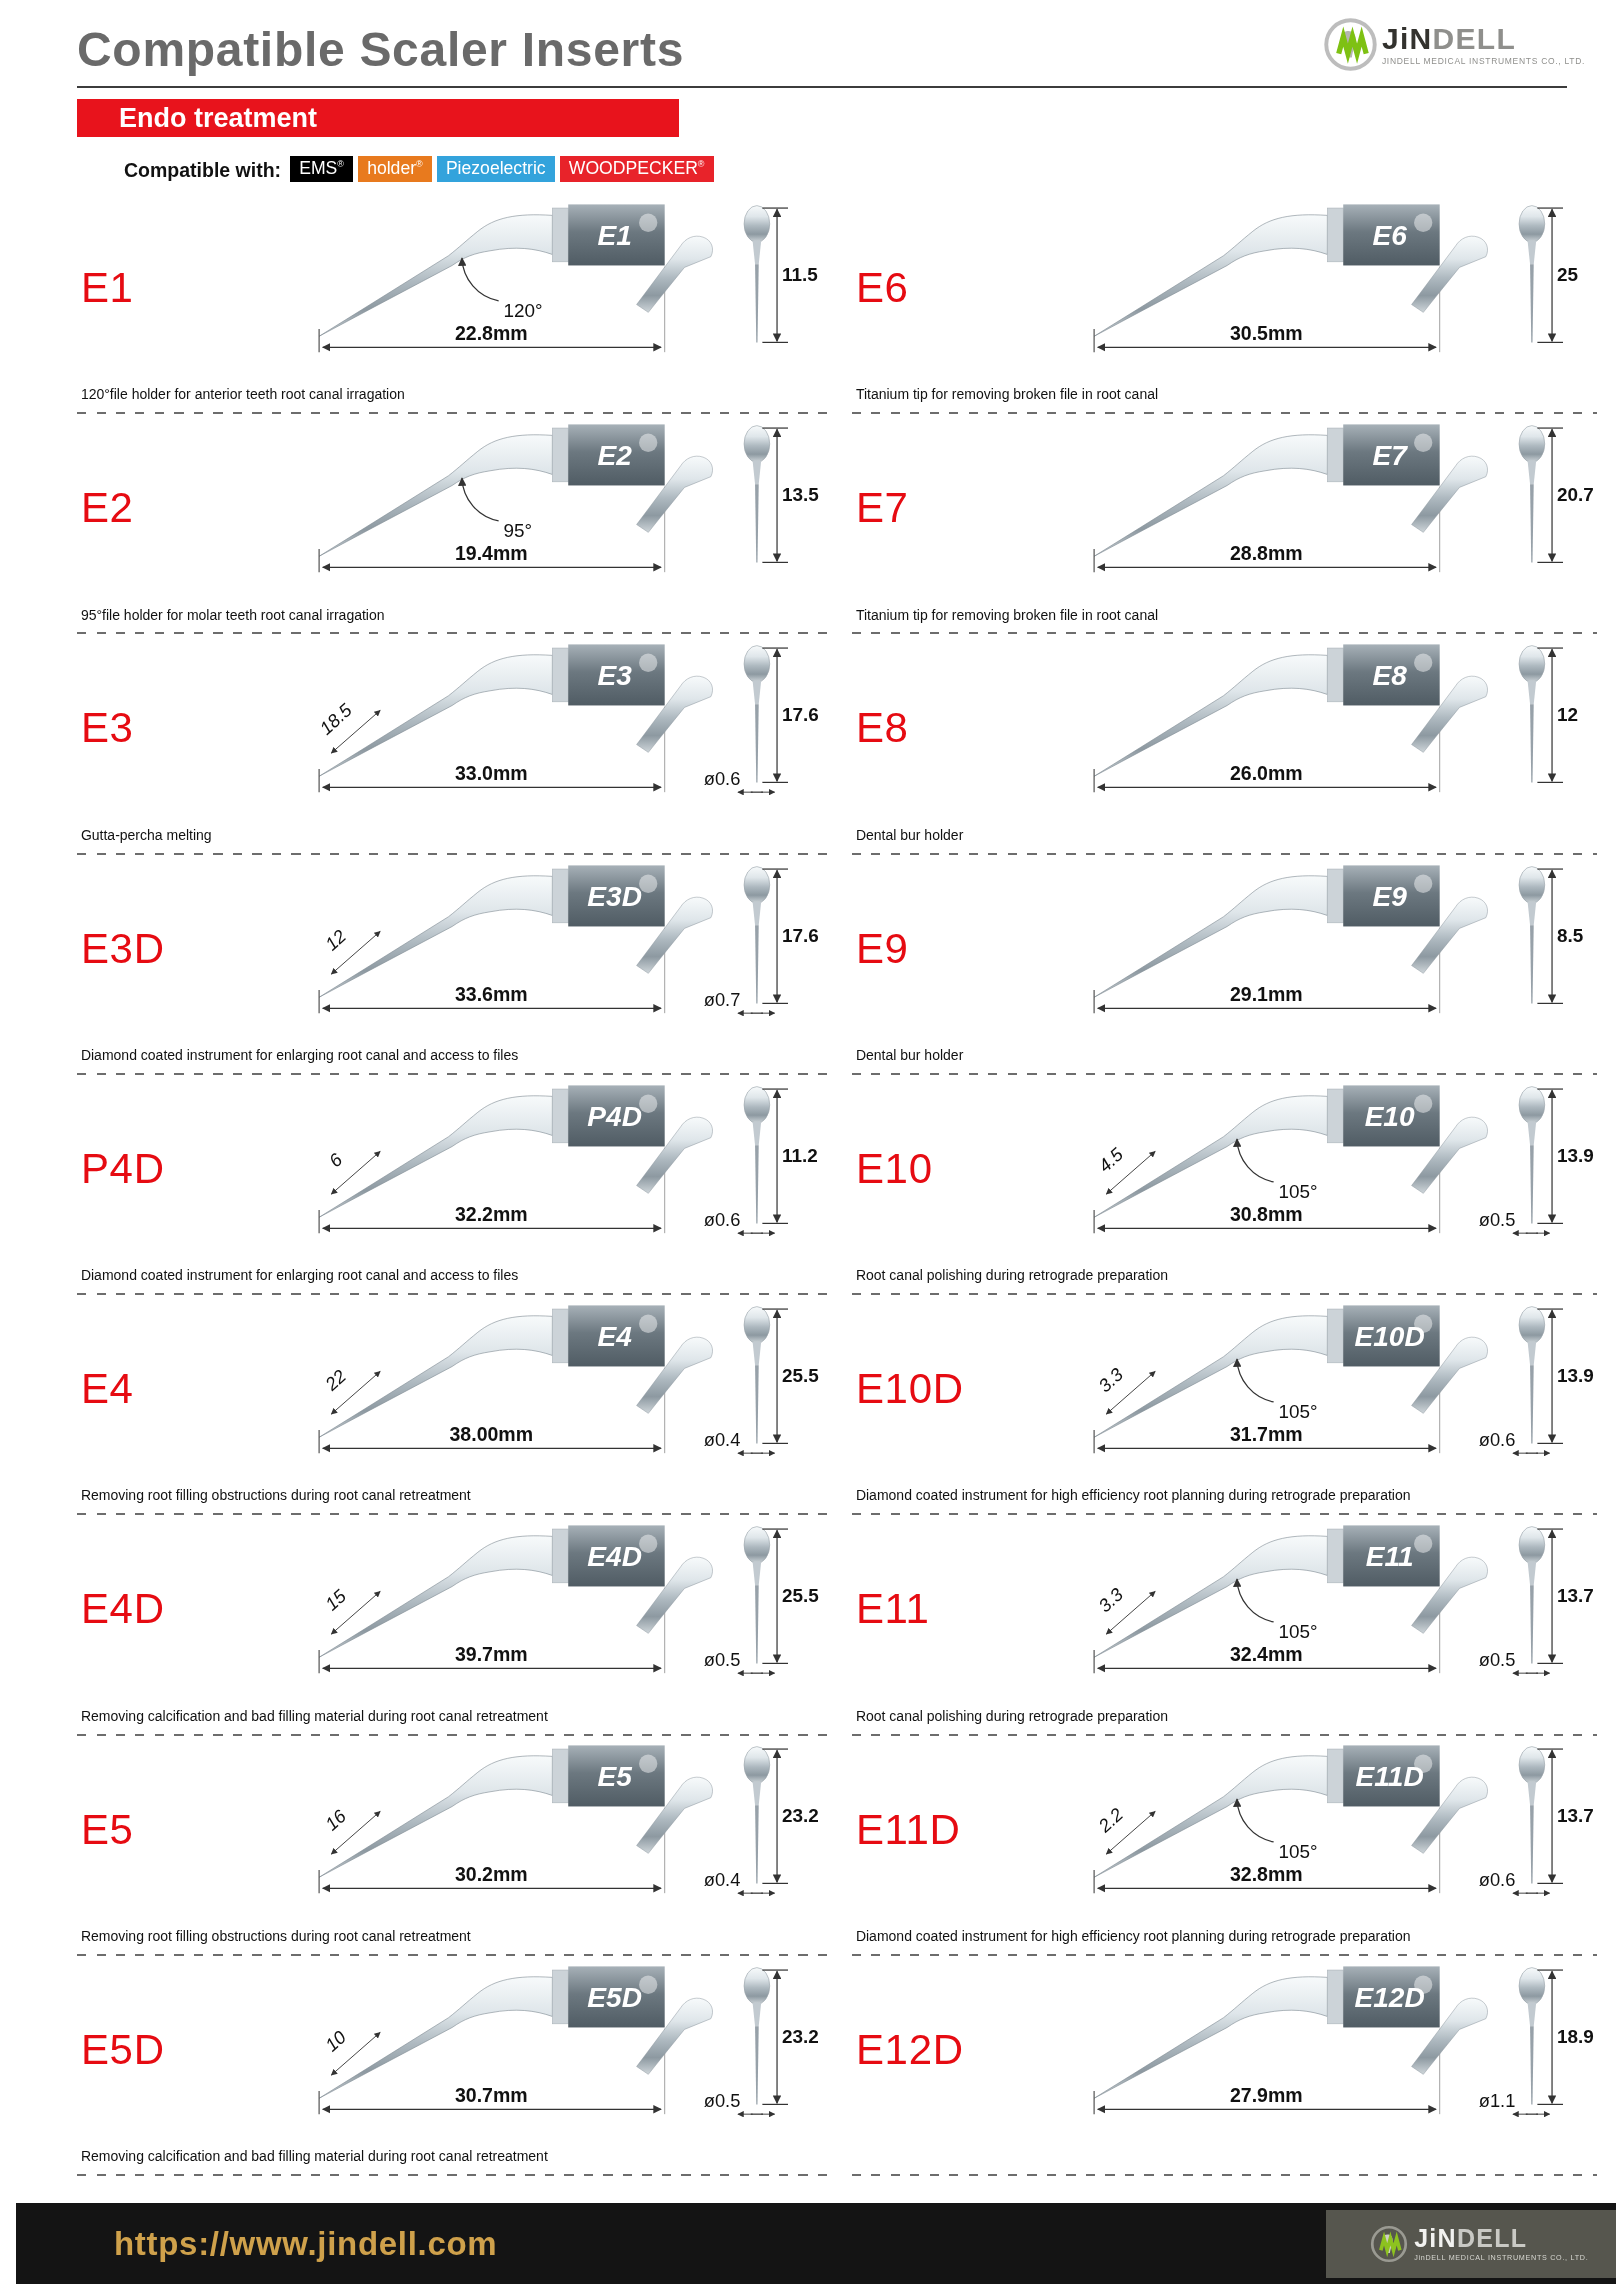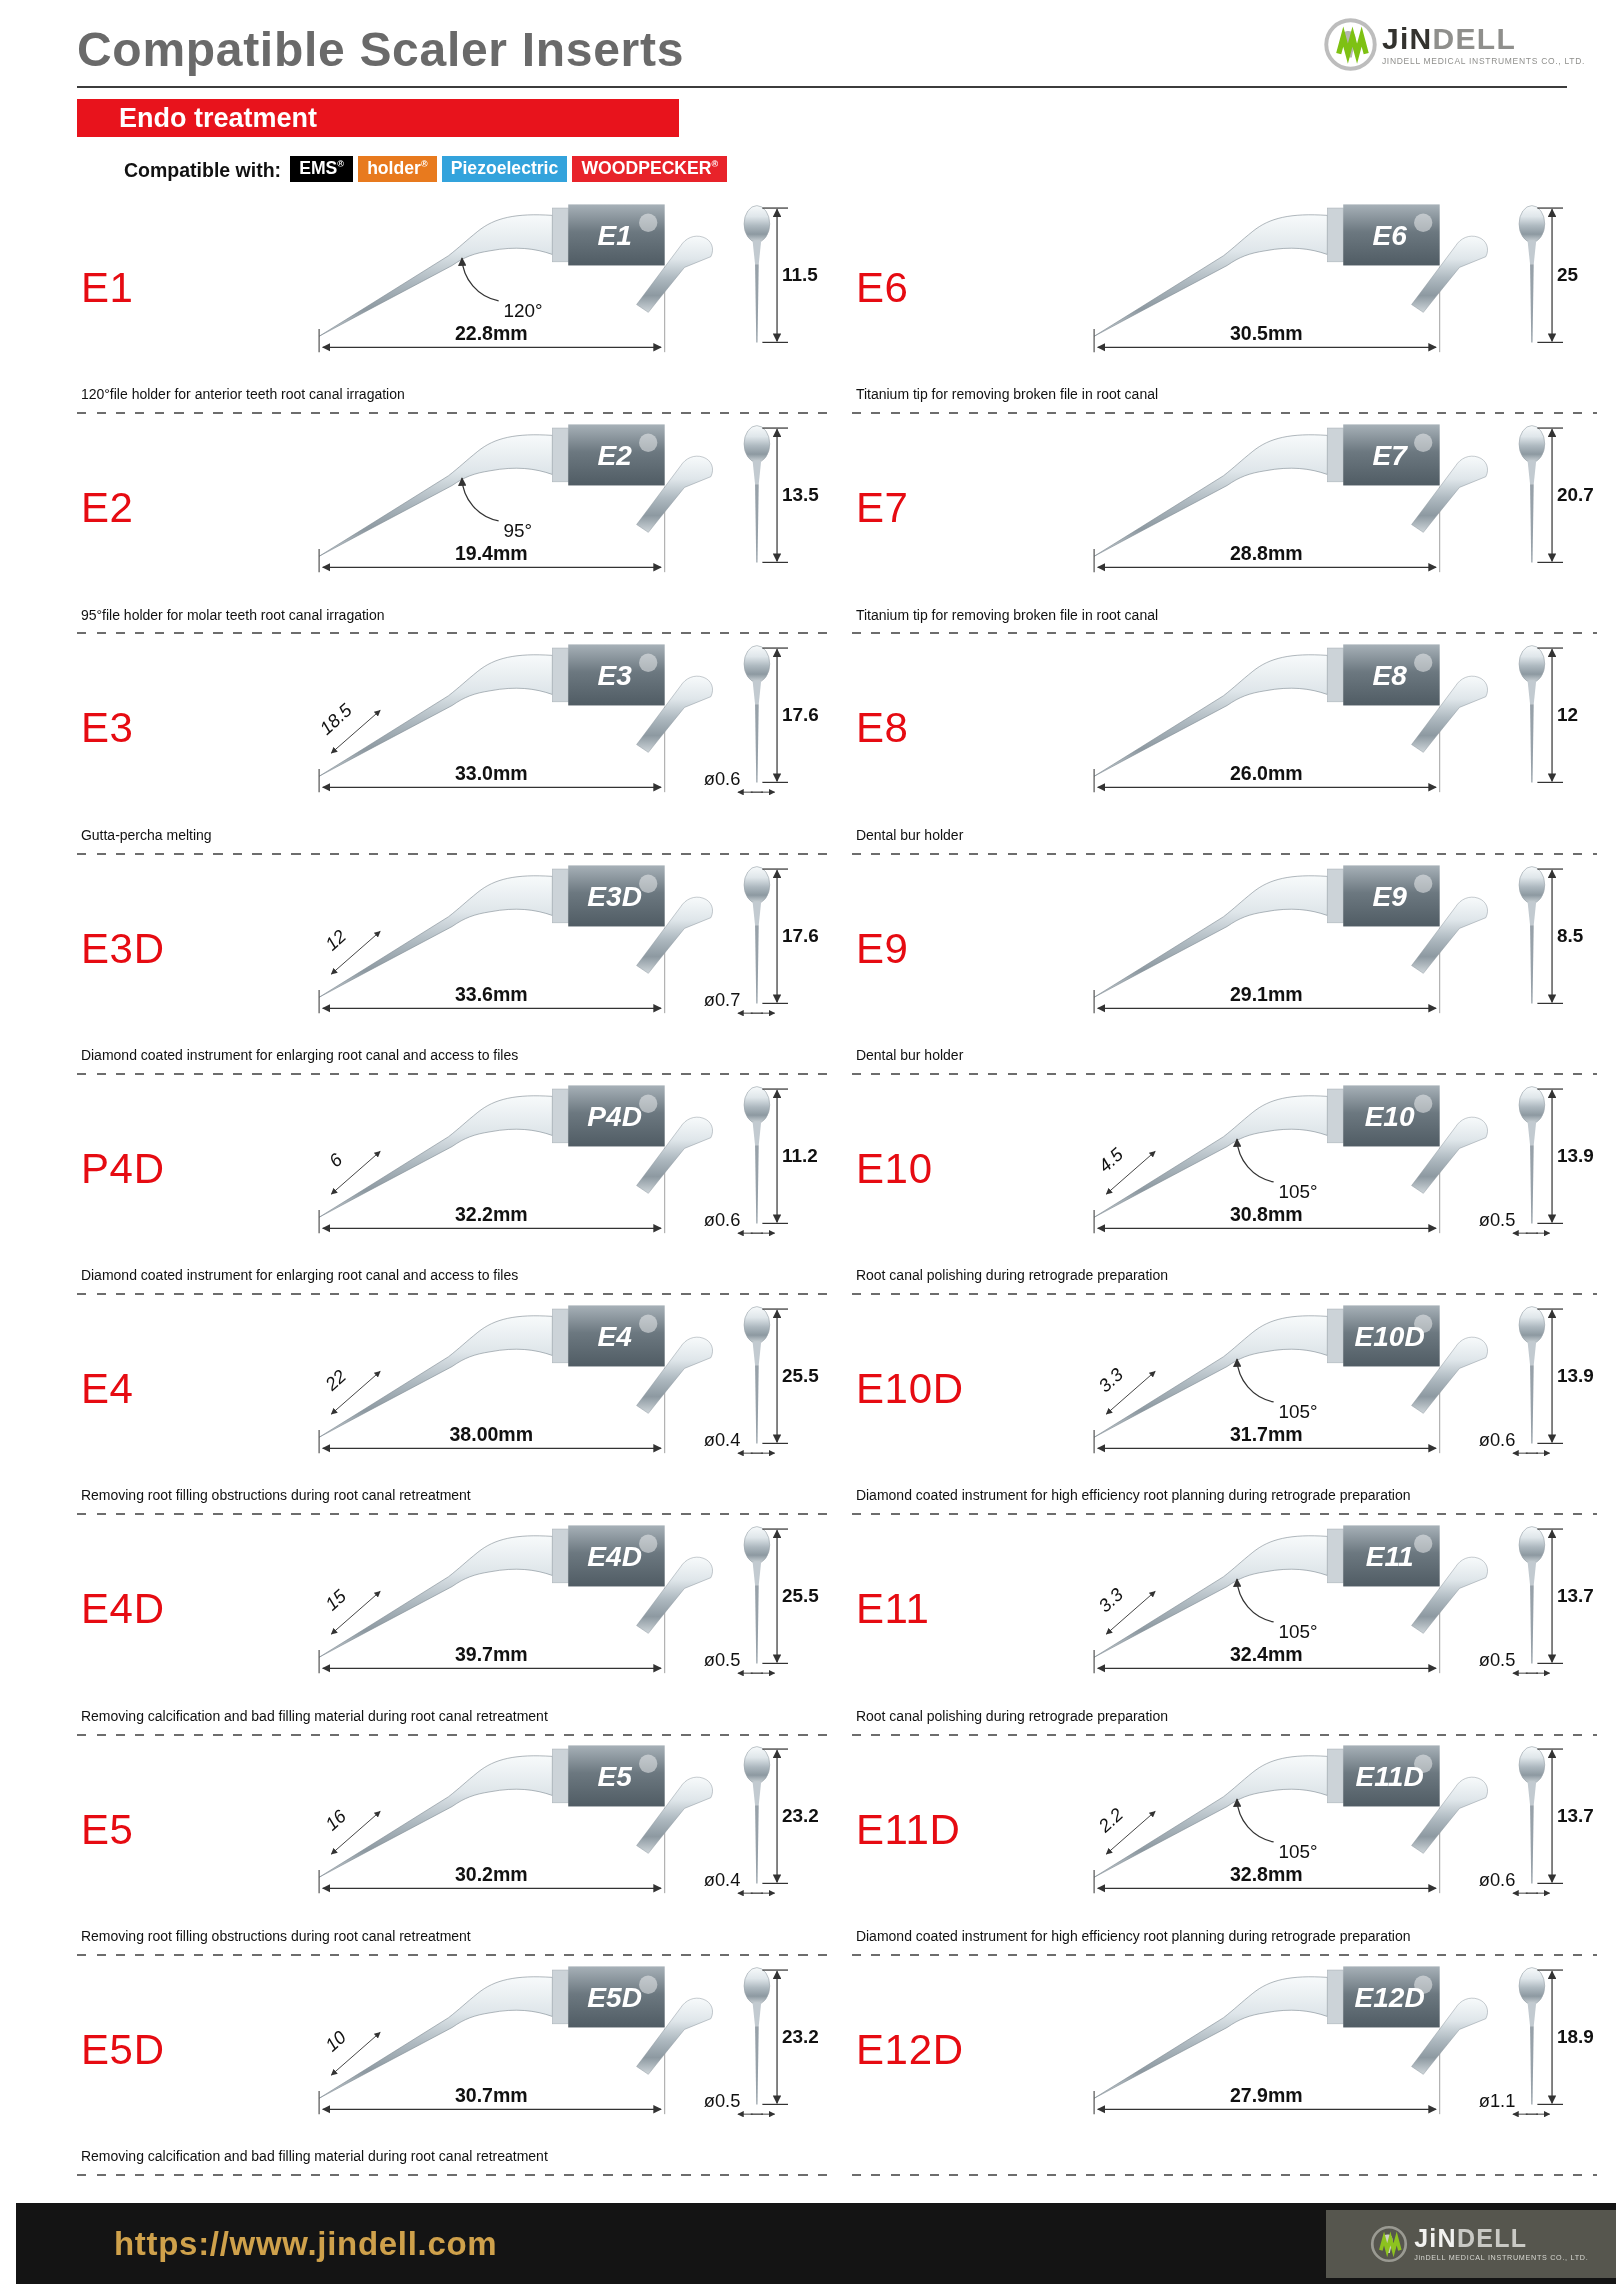--- a/index.html
+++ b/index.html
@@ -14,21 +14,21 @@
   .hlogo .mark{position:relative;width:55px;height:55px}
   .hlogo .brandtxt{line-height:1}
   .hl-main{font-size:30px;font-weight:bold;letter-spacing:1.3px}
   .hl-main .b1{color:#33322e}.hl-main .b2{color:#8f8f8c}
   .hl-sub{font-size:8.5px;color:#8f8f8c;letter-spacing:0.7px;margin-top:2.6px;white-space:nowrap}
 
   .banner{position:absolute;left:77px;top:99px;width:560px;height:38px;background:#e8131c;
           color:#ffffff;font-size:27px;font-weight:bold;line-height:38px;padding-left:42px}
   .compat{position:absolute;left:124px;top:156px;display:flex;align-items:flex-end;gap:5.2px}
   .compat .clabel{font-size:19.5px;font-weight:bold;margin-right:3.9px}
-  .badge{color:#fff;font-weight:bold;font-size:17.6px;padding:2px 9px 3.3px;white-space:nowrap}
+  .badge{color:#fff;font-weight:normal;font-size:17.6px;padding:2px 9px 3.3px;white-space:nowrap}
   .badge sup{font-size:9px}
   .b0{background:#000000}.b1g{background:#e87a1e}.b2g{background:#33a3dc}.b3g{background:#e8232a}
 
   
   #col-left{position:absolute;left:77px;top:194px;width:766px;height:1982px;
             display:flex;flex-direction:column}
   #col-right{position:absolute;left:852px;top:194px;width:751px;height:1982px;
              display:flex;flex-direction:column}
   .product{flex:1;position:relative}
   .product::after{content:"";position:absolute;left:0;right:6.5px;bottom:0;height:2px;

